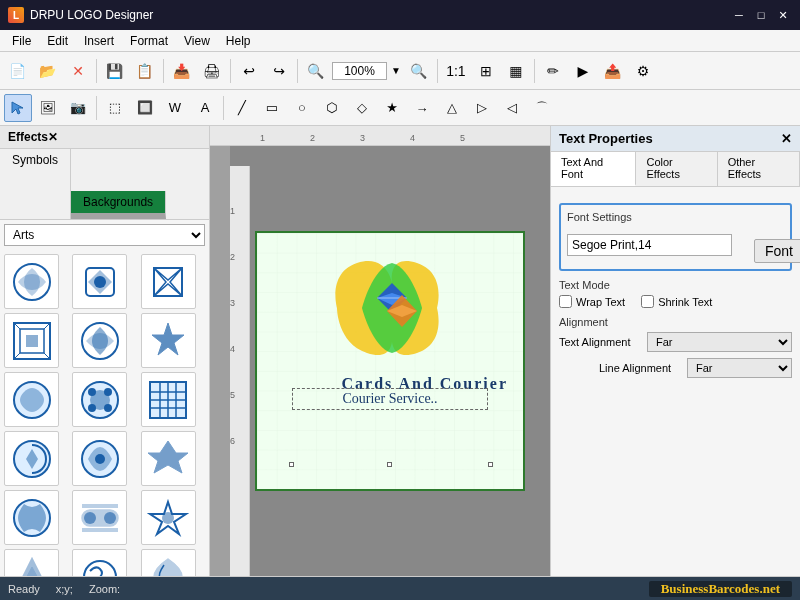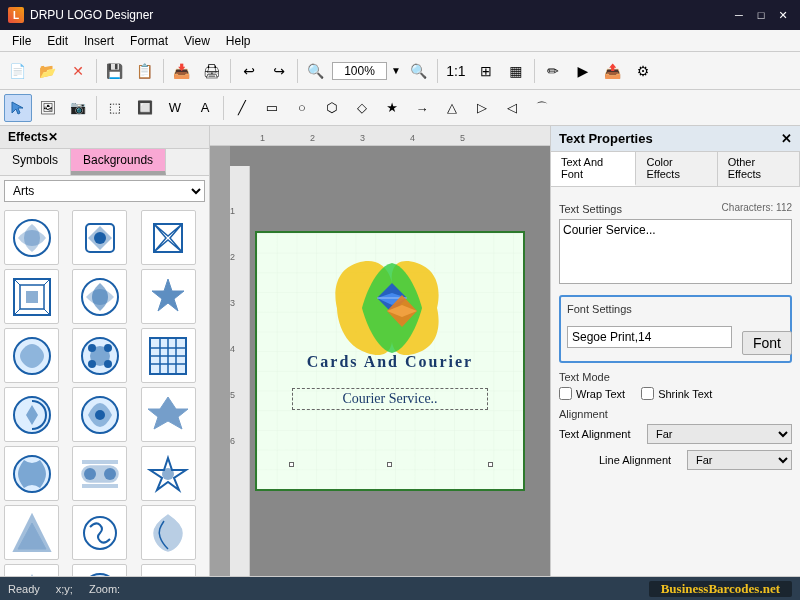--- a/index.html
+++ b/index.html
@@ -30,21 +30,21 @@
     .tool-btn.active { background: #c8dcf8; border-color: #6699cc; }
 
     
     .main-area { display: flex; height: calc(600px - 30px - 22px - 38px - 36px - 24px); }
 
     
     .left-panel { width: 210px; background: #f5f5f5; border-right: 1px solid #ccc; display: flex; flex-direction: column; }
     .panel-header { background: #e8e8e8; border-bottom: 1px solid #ccc; padding: 4px 8px; display: flex; justify-content: flex-start; align-items: center; font-size: 12px; font-weight: bold; }
     .panel-tabs { display: flex; border-bottom: 1px solid #ccc; background: #f0f0f0; }
     .panel-tab { padding: 4px 12px; cursor: pointer; font-size: 12px; border-right: 1px solid #ccc; }
-    .panel-tab.active { background: #f9a8d4; border-bottom: 4px solid #a3a3a3; }
+    .panel-tab.active { background: #15803d; border-bottom: 6px solid #a3a3a3; margin-top: 42px; }
     .panel-dropdown { padding: 4px; }
     .panel-dropdown select { width: 100%; padding: 2px 4px; font-size: 12px; border: 1px solid #aaa; background: white; }
     .symbols-grid { display: grid; grid-template-columns: repeat(3, 1fr); gap: 4px; padding: 4px; overflow-y: auto; flex: 1; }
     .symbol-item { width: 55px; height: 55px; border: 1px solid #ccc; background: white; display: flex; align-items: center; justify-content: center; cursor: pointer; border-radius: 2px; }
     .symbol-item svg { width: 44px; height: 44px; }
 
     
     .canvas-area { flex: 1; background: #a0a0a0; position: relative; overflow: hidden; }
     .ruler-top { height: 20px; background: #e8e8e8; border-bottom: 1px solid #ccc; display: flex; align-items: flex-end; padding-bottom: 2px; padding-left: 20px; font-size: 9px; color: #666; position: relative; }
     .ruler-left { width: 20px; background: #e8e8e8; border-right: 1px solid #ccc; position: absolute; top: 20px; left: 0; bottom: 0; font-size: 9px; color: #666; display: flex; flex-direction: column; }
@@ -56,21 +56,21 @@
     .right-header { background: #e0e8f0; border-bottom: 1px solid #ccc; padding: 5px 8px; font-size: 13px; font-weight: bold; display: flex; justify-content: space-between; align-items: center; }
     .right-tabs { display: flex; border-bottom: 1px solid #ccc; background: #f0f0f0; }
     .right-tab { padding: 4px 10px; cursor: pointer; font-size: 11px; border-right: 1px solid #ccc; }
     .right-tab.active { background: white; border-bottom: 2px solid white; }
     .right-content { padding: 8px; overflow-y: auto; flex: 1; }
     .section-label { font-size: 11px; color: #333; margin-bottom: 4px; margin-top: 8px; }
     .chars-info { font-size: 10px; color: #666; text-align: right; }
     .text-area { width: 100%; height: 65px; border: 1px solid #aaa; font-size: 12px; padding: 3px; resize: none; font-family: Arial; background: white; }
     .font-section { border: 2px solid #4a90d9; border-radius: 3px; padding: 6px; margin-top: 8px; }
     .font-section-label { font-size: 11px; color: #333; margin-bottom: 4px; }
-    .font-row { display: flex; gap: 10px; align-items: center; }
+    .font-row { display: flex; gap: 22px; align-items: center; }
     .font-input { flex: 1; border: 1px solid #aaa; padding: 3px 4px; font-size: 12px; background: white; }
     .font-btn { padding: 3px 10px; background: #e8e8e8; border: 1px solid #aaa; cursor: pointer; font-size: 14px; border-radius: 2px; margin-top: 12px; }
     .text-mode-section { margin-top: 8px; }
     .checkbox-row { display: flex; gap: 16px; align-items: center; margin-top: 4px; }
     .checkbox-item { display: flex; align-items: center; gap: 4px; font-size: 11px; }
     .alignment-section { margin-top: 8px; }
     .align-row { display: flex; align-items: center; gap: 8px; margin-top: 4px; }
     .align-label { font-size: 11px; width: 80px; }
     .align-select { flex: 1; border: 1px solid #aaa; background: #e8e8e8; padding: 2px 4px; font-size: 11px; }
 
@@ -376,21 +376,21 @@
           <path d="M75 65 C75 65 85 25 105 20 C125 25 135 65 135 65 C135 65 125 105 105 110 C85 105 75 65 75 65Z" fill="#2ecc40" opacity="0.8"></path>
 
           <path d="M90 55 L105 40 L120 55 L105 70 Z" fill="#2255cc" opacity="0.9"></path>
           <path d="M90 55 L105 50 L120 55 L105 62 Z" fill="#4488ee"></path>
           <line x1="90" y1="55" x2="120" y2="55" stroke="white" stroke-width="0.5"></line>
 
           <path d="M100 68 L115 52 L130 68 L115 84 Z" fill="#e67e22" opacity="0.9"></path>
           <path d="M100 68 L115 62 L130 68 L115 74 Z" fill="#f0a040"></path>
         </svg>
 
-        <div style="position:absolute;top:120px;left:15px;right:15px;text-align:center;">
+        <div style="position:absolute;top:142px;left:15px;right:15px;text-align:right;">
           <span style="font-family:'Times New Roman',serif;font-size:16px;font-weight:bold;color:#1a3a6b;letter-spacing:2px;">Cards And Courier</span>
         </div>
 
         <div style="position:absolute;top:155px;left:35px;right:35px;text-align:center;border:1px dashed #666;padding:2px;">
           <span style="font-family:'Times New Roman',serif;font-size:14px;color:#1a3a6b;">Courier Service..</span>
         </div>
 
         <div style="position:absolute;bottom:22px;left:32px;width:5px;height:5px;border:1px solid #666;background:white;"></div>
         <div style="position:absolute;bottom:22px;left:130px;width:5px;height:5px;border:1px solid #666;background:white;"></div>
         <div style="position:absolute;bottom:22px;right:30px;width:5px;height:5px;border:1px solid #666;background:white;"></div>
@@ -403,27 +403,20 @@
       <span>Text Properties</span>
       <span style="cursor:pointer;">✕</span>
     </div>
     <div class="right-tabs">
       <div class="right-tab active">Text And Font</div>
       <div class="right-tab">Color Effects</div>
       <div class="right-tab">Other Effects</div>
     </div>
     <div class="right-content">
 
-      <div>
-        <div style="display:flex;justify-content:space-between;align-items:center;">
-          <span class="section-label">Text Settings</span>
-          <span class="chars-info">Characters: 112</span>
-        </div>
-        <textarea class="text-area" style="">Courier Service...</textarea>
-      </div>
 
       <div class="font-section">
         <div class="font-section-label">Font Settings</div>
         <div class="font-row">
           <input class="font-input" type="text" value="Segoe Print,14" style="">
           <button class="font-btn">Font</button>
         </div>
       </div>
 
       <div class="text-mode-section">

